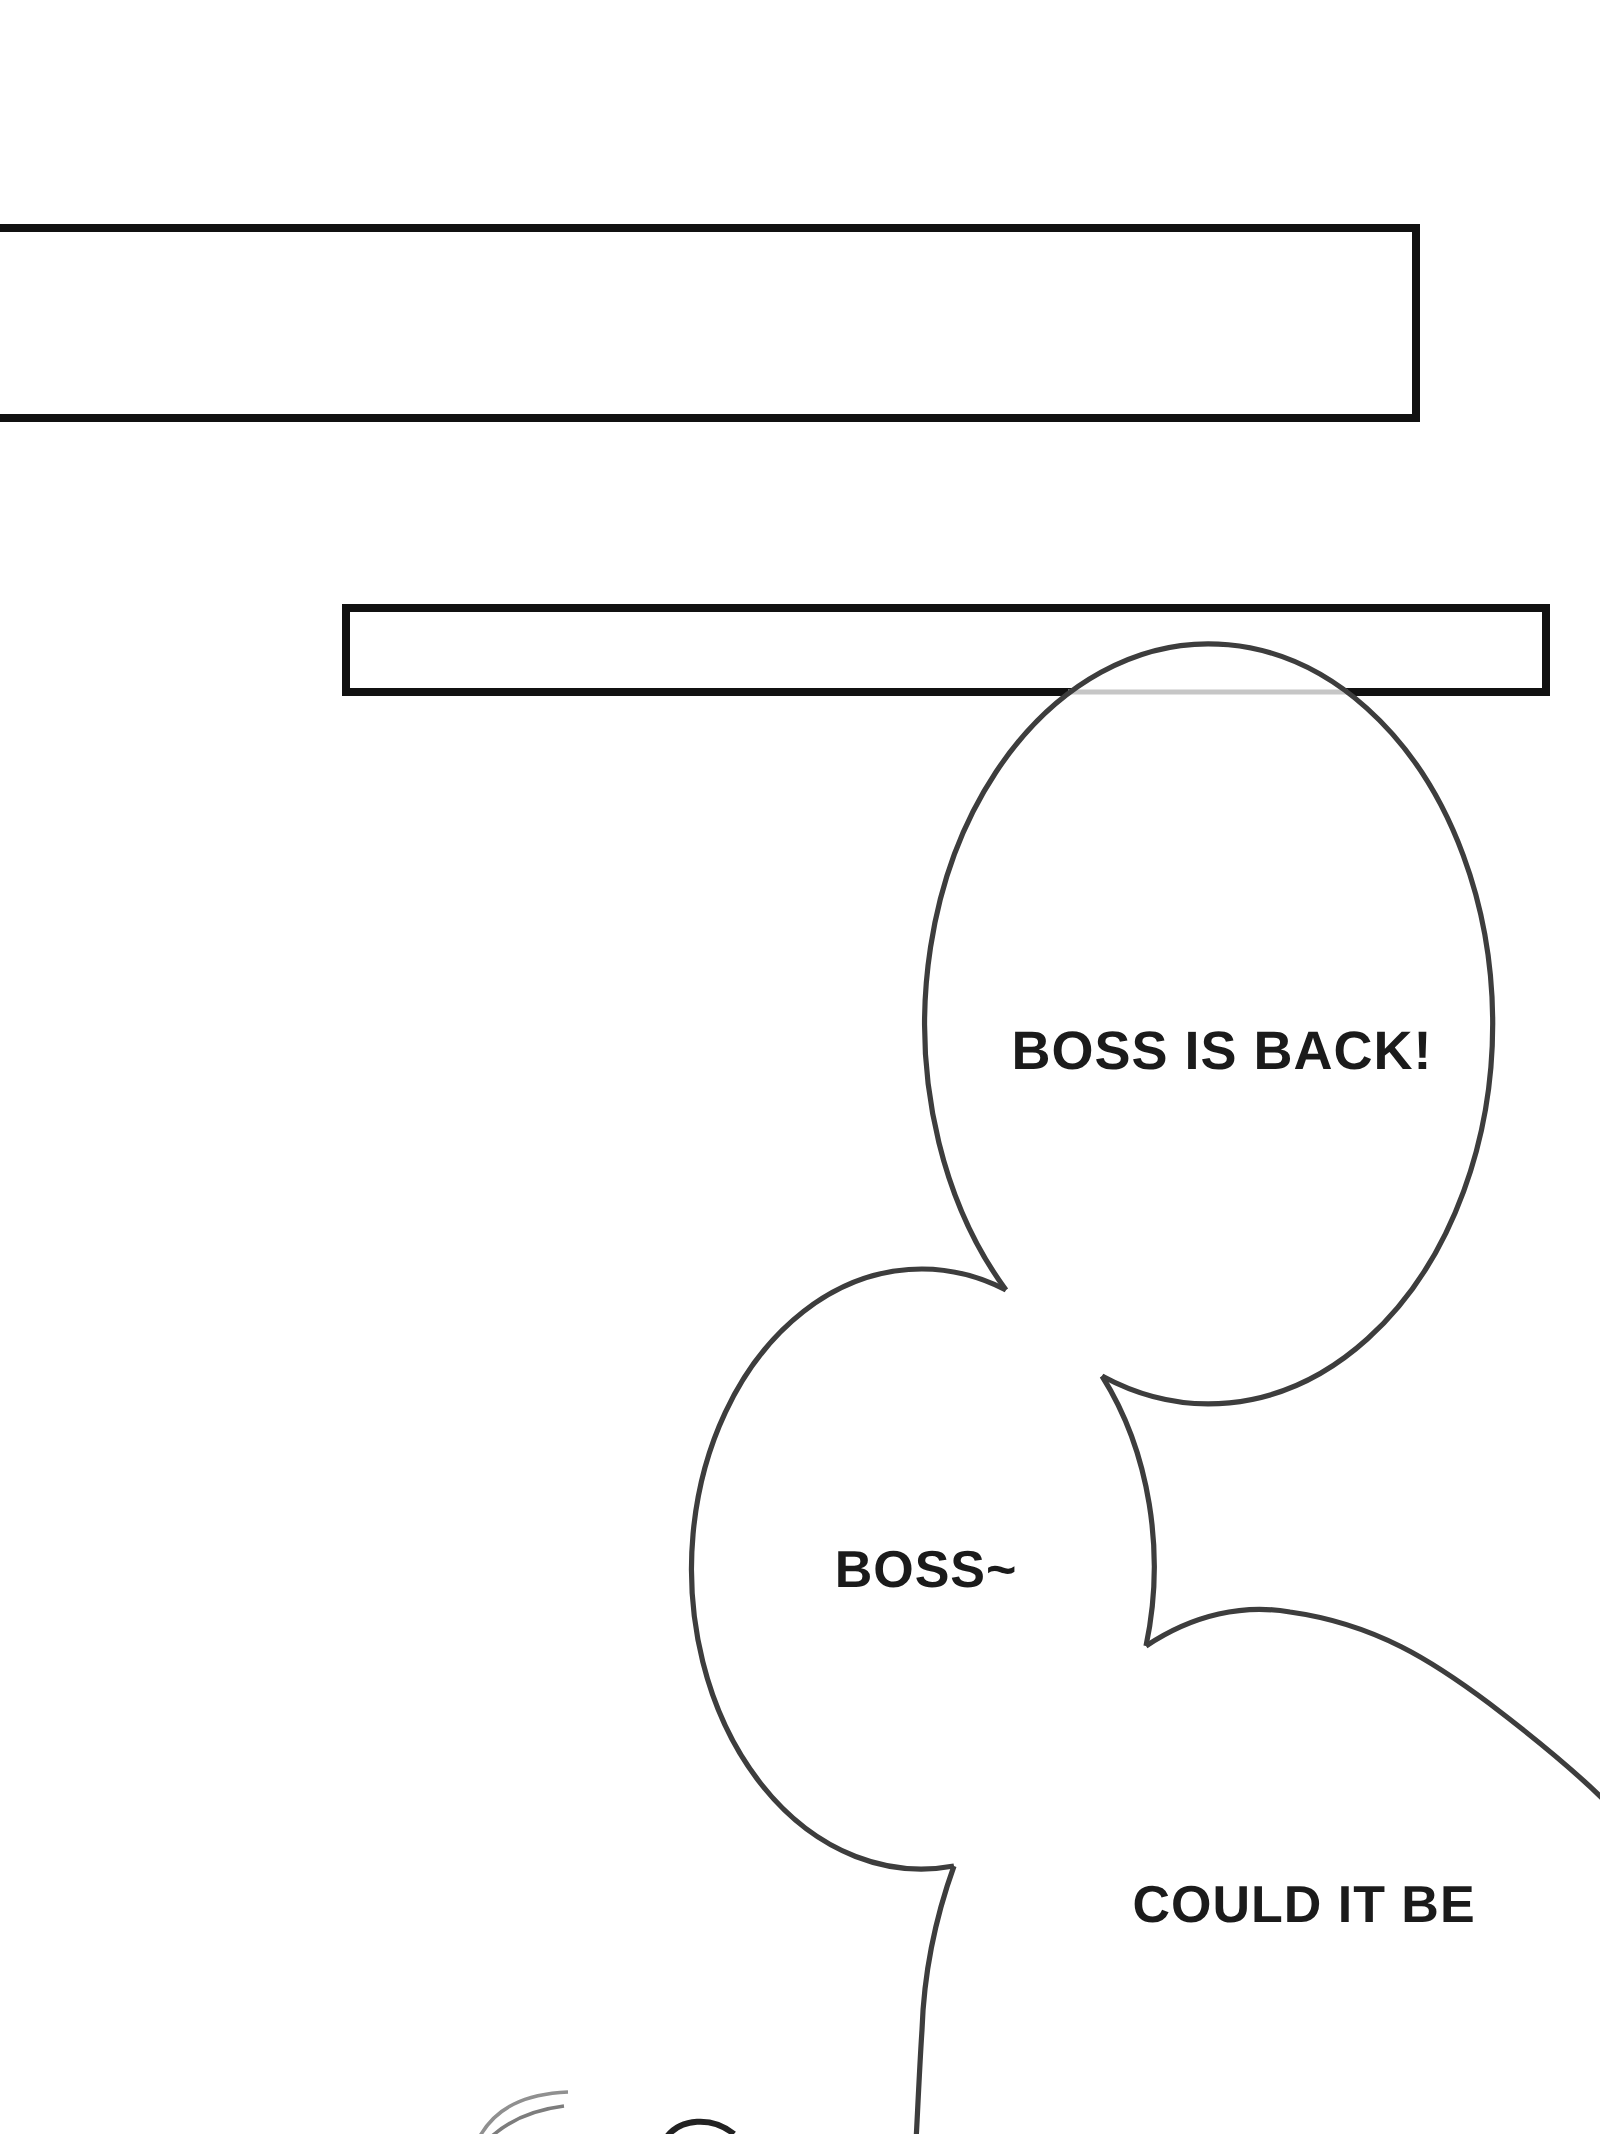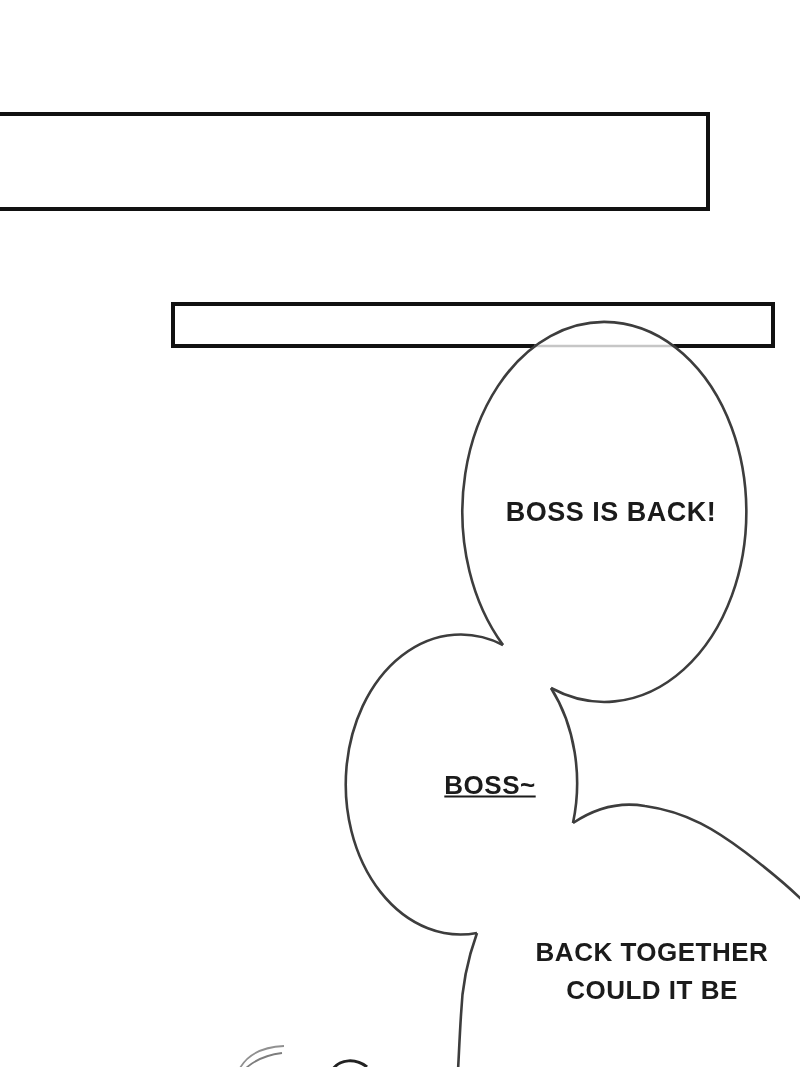--- a/index.html
+++ b/index.html
@@ -19,22 +19,22 @@
   }
   .bubble-text {
     position: absolute;
     color: #1b1b1b;
     font-weight: 700;
     letter-spacing: 0.5px;
     white-space: nowrap;
     text-align: center;
     transform: translate(-50%, -50%);
   }
-  .bubble-text--one { left: 611px; top: 512px; font-size: 27px; }
-  .bubble-text--two { left: 490px; top: 785px; font-size: 26px; text-decoration: underline; }
+  .bubble-text--one { left: 611px; top: 526px; font-size: 27px; }
+  .bubble-text--two { left: 463px; top: 785px; font-size: 26px; }
   .bubble-text--three {
     left: 652px; top: 933px;
     transform: translateX(-50%);
     font-size: 26px;
     line-height: 38px;
   }
   .bubble-text--three span { display: block; }
 </style>
 </head>
 <body>
@@ -74,17 +74,16 @@
     <path fill="none" stroke="#909090" stroke-width="1.8" d="M 240 1068 C 248 1054 262 1047 284 1046"></path>
     <path fill="none" stroke="#7d7d7d" stroke-width="1.8" d="M 242 1072 C 252 1061 266 1055 282 1053"></path>
     <path fill="none" stroke="#222222" stroke-width="3" d="M 333 1069 C 340 1059 356 1058 367 1067"></path>
   </svg>
 
   <div class="bubble-text bubble-text--one">BOSS IS BACK!</div>
 
   <div class="bubble-text bubble-text--two">BOSS~</div>
 
   <div class="bubble-text bubble-text--three">
-    <span>BACK TOGETHER</span>
     <span>COULD IT BE</span>
   </div>
 
 </div>
 
 </body></html>

